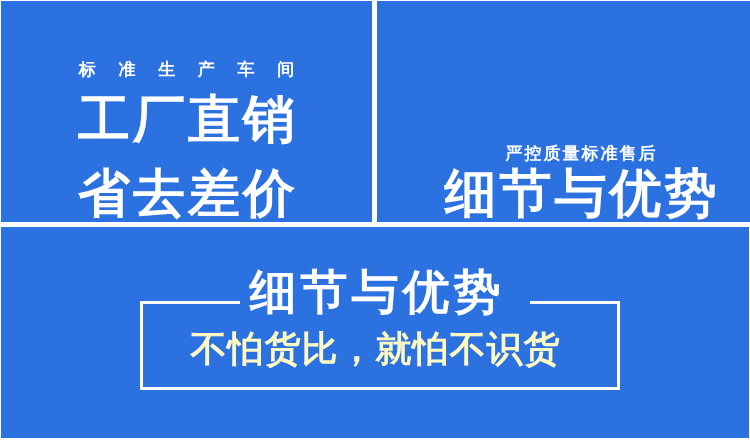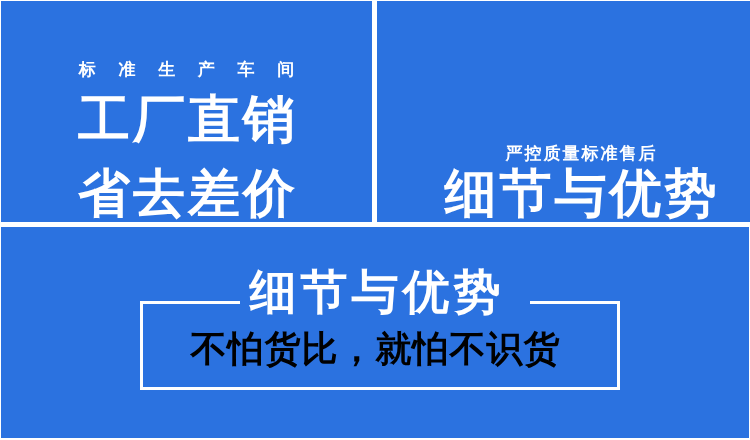--- a/index.html
+++ b/index.html
@@ -126,21 +126,21 @@
     letter-spacing: 4px;
     text-indent: 4px;
     white-space: nowrap;
   }
   #banner-subtitle {
     position: absolute;
     left: 0;
     right: 0;
     top: 104px;
     text-align: center;
-    color: #000000;
+    color: #fef9c3;
     font-weight: 700;
     font-size: 36px;
     line-height: 1;
     letter-spacing: 1px;
     text-indent: 1px;
     white-space: nowrap;
   }
 </style>
 </head>
 <body>

